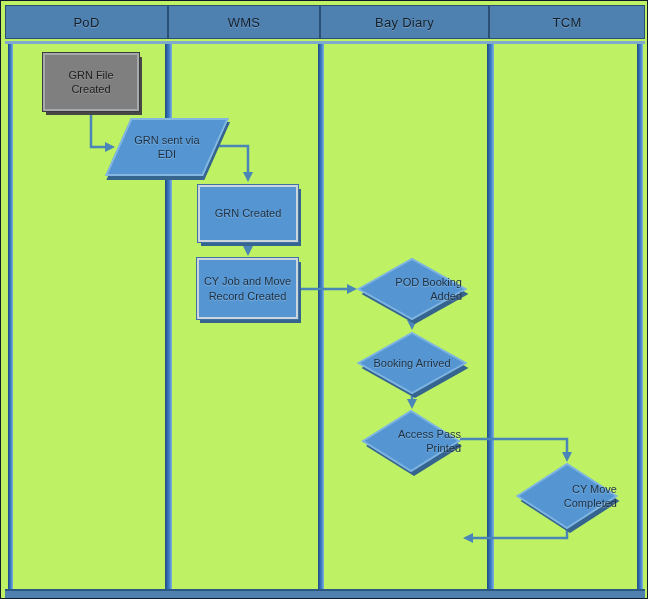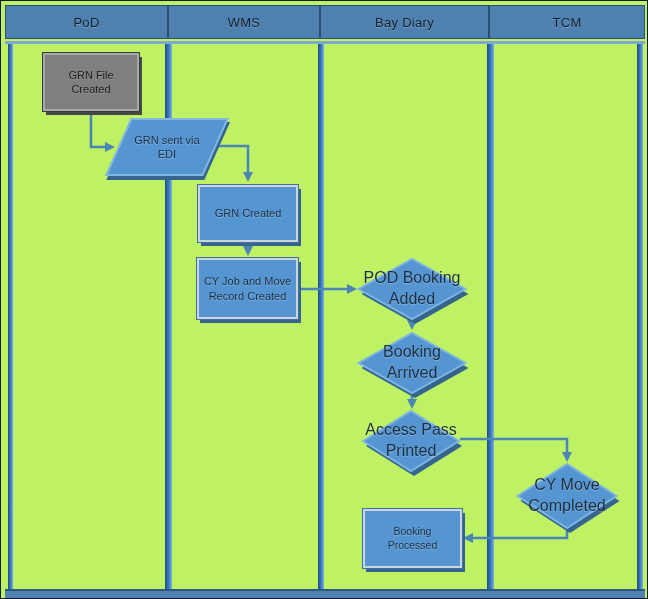--- a/index.html
+++ b/index.html
@@ -60,21 +60,21 @@
     box-shadow:3px 4px 0 #35648f;transform:skewX(-24deg);
   }
   .node-para .unskew{transform:skewX(24deg);}
   .n-grn-file{left:42px;top:52px;width:96px;height:58px;}
   .n-grn-edi{left:117px;top:117px;width:98px;height:58px;}
   .n-grn-created{left:197px;top:184px;width:100px;height:57px;justify-content:center;}
   .n-cy-job{left:196px;top:257px;width:101px;height:61px;}
   .n-booking-processed{left:362px;top:508px;width:99px;height:59px;font-size:10.5px;}
   .dlabel{
     position:absolute;display:flex;align-items:center;justify-content:center;
-    text-align:center;font-size:16px;line-height:1.3;color:#1d2e3f;
+    text-align:right;font-size:11px;line-height:1.3;color:#1d2e3f;
     text-shadow:0 1px 1px rgba(255,255,255,.28);z-index:5;
   }
   .dl-1{left:361px;top:258px;width:100px;height:60px;}
   .dl-2{left:361px;top:332px;width:100px;height:60px;}
   .dl-3{left:360px;top:410px;width:100px;height:60px;}
   .dl-4{left:516px;top:463px;width:100px;height:64px;}
 </style>
 </head>
 <body>
 
@@ -143,23 +143,20 @@
   </div>
 
   <div class="node node-blue n-grn-created">
     <span>GRN Created</span>
   </div>
 
   <div class="node node-blue n-cy-job">
     <span>CY Job and Move Record Created</span>
   </div>
 
-  <div class="node node-blue n-booking-processed">
-    <span>Booking Processed</span>
-  </div>
 
   <div class="dlabel dl-1">
     <span>POD Booking Added</span>
   </div>
   <div class="dlabel dl-2">
     <span>Booking Arrived</span>
   </div>
   <div class="dlabel dl-3">
     <span>Access Pass Printed</span>
   </div>

